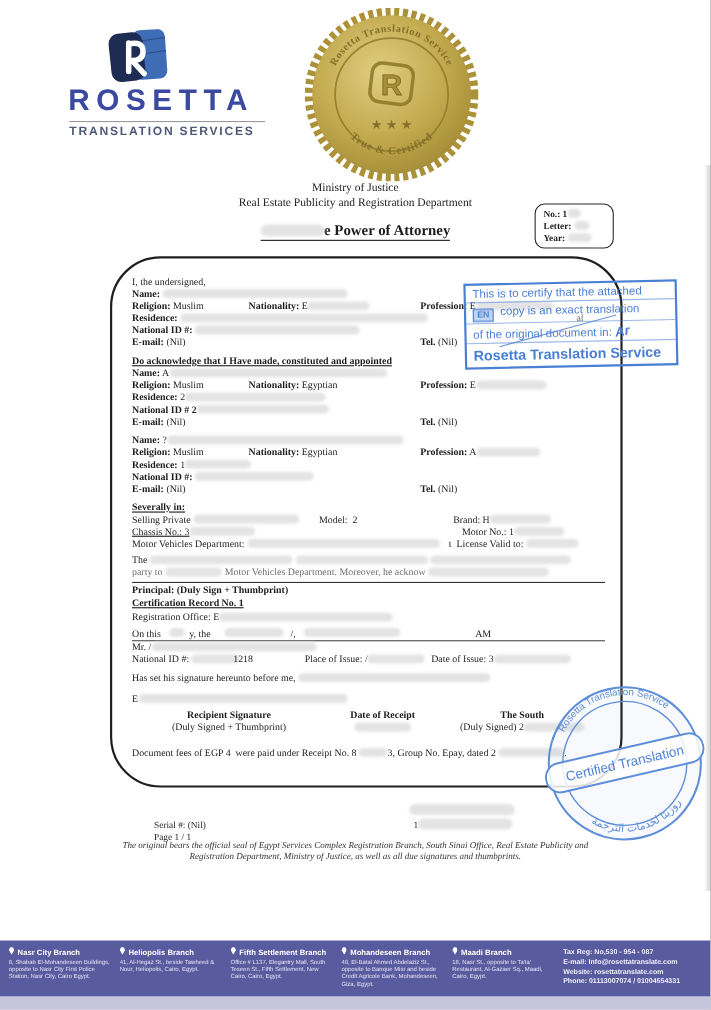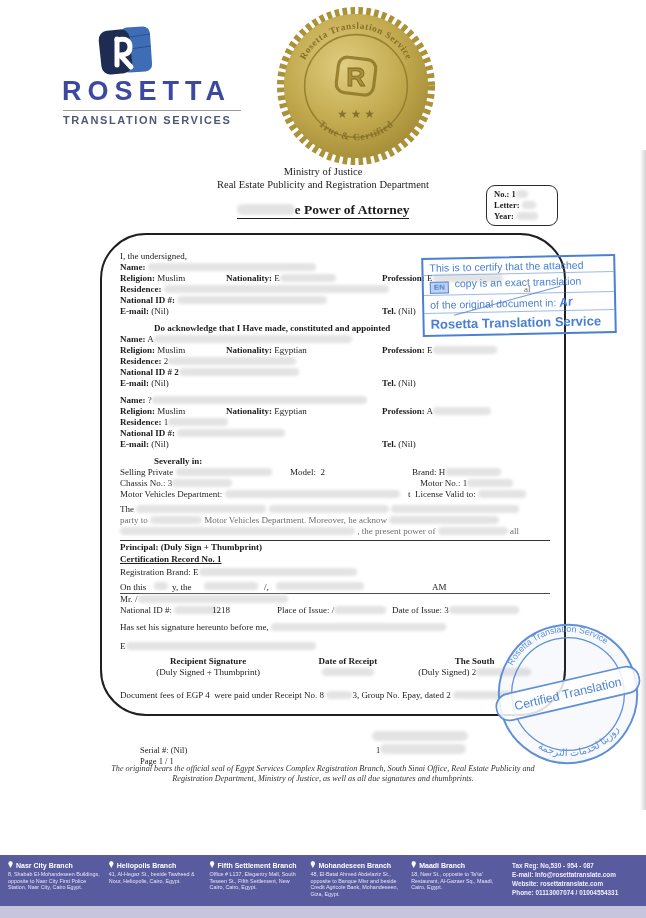--- a/index.html
+++ b/index.html
@@ -22,21 +22,21 @@
   .doc-title .ul{border-bottom:1.5px solid #1c1c1c;padding-bottom:1px;white-space:nowrap;}
   
   .ref-box{border:1.5px solid #2a2a2a;border-radius:9px;padding:3px 7px;font-size:8.5px;
       font-weight:bold;line-height:11px;background:#fff;}
   
   .sheet{border:2.5px solid #1f1f1f;border-radius:46px;box-sizing:border-box;
       padding:16px 14px 0 18px;font-size:9px;line-height:11px;background:transparent;}
   .row{position:relative;height:11px;white-space:nowrap;}
   .row .c{position:absolute;top:0;white-space:nowrap;}
   b{font-weight:bold;}
-  .ulb{font-weight:bold;margin-left:34px;}
+  .ulb{font-weight:bold;text-decoration:underline;}
   .sp3{height:3px;} .sp4{height:4px;} .sp6{height:6px;} .sp8{height:8px;} .sp12{height:12px;}
   .gray{color:#6e6e6e;}
   .principal-row{border-top:1px solid #333;text-align:left;font-weight:bold;
       padding-top:1px;height:12px;}
   .cert-title{text-align:left;font-weight:bold;text-decoration:underline;height:13px;}
   .onthis{border-bottom:1px solid #4a4a4a;}
   .sig-cols{display:flex;text-align:center;}
   .sig-cols .col1{width:41%;} .sig-cols .col2{width:24%;} .sig-cols .col3{width:35%;}
   
   .cstamp{border:2.5px solid #4a80d4;color:#4a80d4;font-family:"Liberation Sans",sans-serif;
@@ -190,51 +190,46 @@
 
     <div class="sp6"></div>
     <div class="row ulb">Severally in:</div>
 
     <div class="row">
       <span class="c" style="left:0;"><span>Selling Private</span> <span class="rd" style="width:96px;"></span></span>
       <span class="c" style="left:170px;"><span>Model:</span>&nbsp;&nbsp;<span>2</span></span>
       <span class="c" style="left:292px;"><span>Brand: H</span><span class="rd" style="width:56px;"></span></span>
     </div>
     <div class="row">
-      <span class="c" style="left:0;"><span>Chassis No.: 3</span><span class="rd" style="width:60px;"></span></span>
+      <span class="c" style="left:0;text-decoration:underline;"><span>Chassis No.: 3</span><span class="rd" style="width:60px;"></span></span>
       <span class="c" style="left:300px;"><span>Motor No.: 1</span><span class="rd" style="width:46px;"></span></span>
     </div>
     <div class="row">
       <span class="c" style="left:0;"><span>Motor Vehicles Department:</span> <span class="rd" style="width:175px;"></span></span>
       <span class="c" style="left:288px;"><span>t</span>&nbsp;&nbsp;<span>License Valid to:</span> <span class="rd" style="width:48px;"></span></span>
     </div>
 
     <div class="sp4"></div>
 
     <div class="row">
       <span>The</span> <span class="rd" style="width:130px;"></span>
       <span class="rd" style="width:120px;"></span>
       <span class="rd" style="width:128px;"></span>
     </div>
     <div class="row gray">
       <span>party to</span> <span class="rd" style="width:52px;"></span>
       <span>Motor Vehicles Department. Moreover, he acknow</span> <span class="rd" style="width:110px;"></span>
     </div>
-    <div class="row gray">
-      <span class="rd" style="width:235px;"></span>
-      <span>, the present power of</span> <span class="rd" style="width:70px;"></span>
-      <span>all</span>
-    </div>
 
     <div class="sp3"></div>
     <div class="principal-row">Principal: (Duly Sign + Thumbprint)</div>
     <div class="cert-title">Certification Record No. 1</div>
 
     <div class="row">
-      <span>Registration Brand: E</span><span class="rd" style="width:158px;"></span>
+      <span>Registration Office: E</span><span class="rd" style="width:158px;"></span>
     </div>
     <div class="sp4"></div>
 
     <div class="row onthis">
       <span class="c" style="left:0;">On this</span>
       <span class="c rd" style="left:34px;width:14px;"></span>
       <span class="c" style="left:52px;">y, the</span>
       <span class="c rd" style="left:84px;width:54px;"></span>
       <span class="c" style="left:144px;">/,</span>
       <span class="c rd" style="left:156px;width:88px;"></span>

